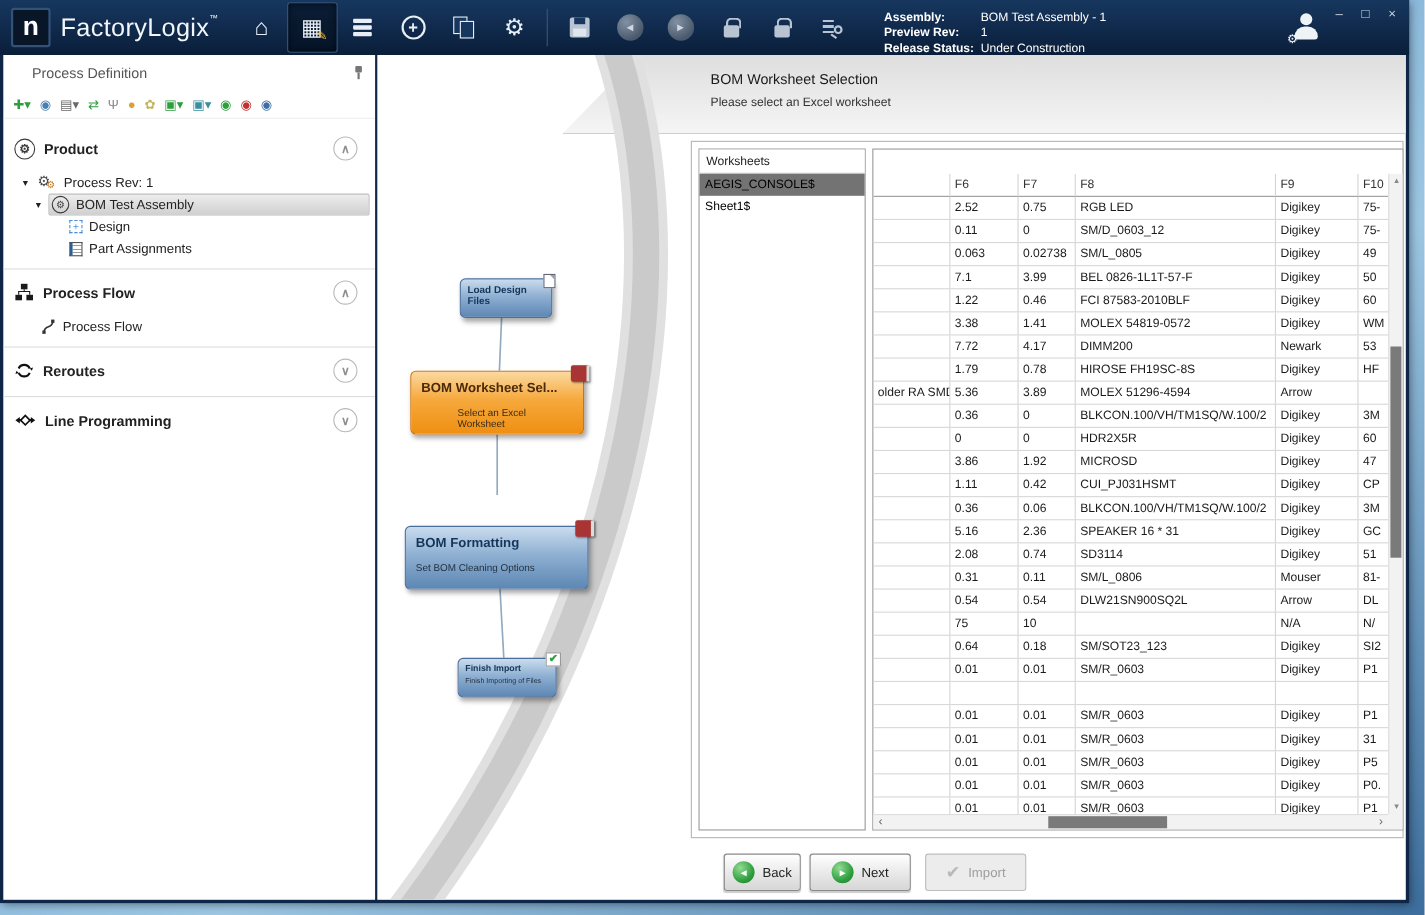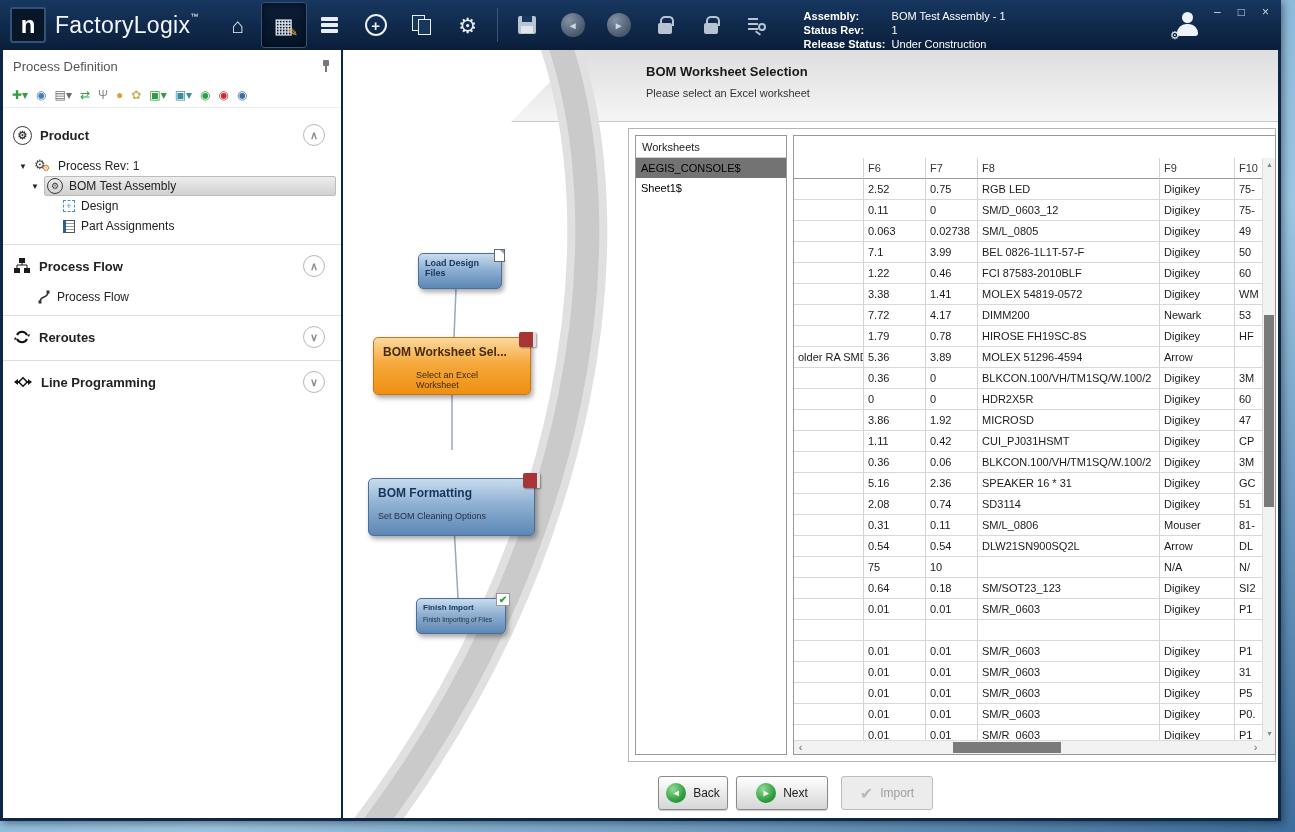--- a/index.html
+++ b/index.html
@@ -66,21 +66,21 @@
     font-size:12px; color:#cdd6e2; }
   .win-controls span { cursor:default; }
 
   
   .workspace { display:flex; gap:2px; margin:0 3px 3px 3px; height:768px; background:#0e2748; }
 
   
   .sidebar { width:338px; flex:none; background:#fff; font-size:12px; color:#222;
     display:flex; flex-direction:column; overflow:hidden; }
   .sb-header { height:28px; flex:none; display:flex; align-items:center; padding:16px 10px;
-    color:#555; font-size:13px; }
+    color:#555; font-size:13px;margin-left:16px; }
   .pin { position:relative; width:10px; height:14px; margin-left:auto; }
   .pin::before { content:""; position:absolute; left:2px; top:1px; width:6px; height:6px;
     background:#777; border-radius:1px; }
   .pin::after { content:""; position:absolute; left:4px; top:7px; width:2px; height:6px; background:#777; }
   .sb-toolbar { height:26px; flex:none; display:flex; align-items:center; gap:8px;
     padding:0 9px; border-bottom:1px solid #eee; }
   .sbi { font-size:12px; line-height:1; cursor:default; }
   .sb-section { display:flex; align-items:center; height:30px; flex:none;
     padding:0 16px 0 10px; font-weight:bold; font-size:13px; gap:8px; }
   .chev-btn { margin-left:auto; width:22px; height:22px; border:1px solid #b8b8b8; border-radius:50%;
@@ -103,21 +103,21 @@
   .bookrow-ico { width:12px; height:13px; flex:none; border:1px solid #555; border-left:3px solid #2e5e8e;
     background:repeating-linear-gradient(#fff 0 2px,#999 2px 3px); }
 
   
   .main { flex:1; position:relative; background:#fff; overflow:hidden; }
   .swoosh { position:absolute; inset:0; z-index:1; pointer-events:none; }
   .wiz-header { position:absolute; left:168px; right:0; top:0; height:72px; z-index:0;
     background:linear-gradient(#dedede,#f5f5f5); border-bottom:1px solid #c9c9c9;
     clip-path:polygon(70px 0, 100% 0, 100% 100%, 0 100%); }
   .wiz-titles { position:absolute; left:303px; top:14px; z-index:2; }
-  .wiz-titles .t { font-size:13px; font-weight:bold; color:#1a1a1a; }
+  .wiz-titles .t { font-size:13px; font-weight:normal; color:#1a1a1a; }
   .wiz-titles .s { font-size:11px; color:#333; margin-top:8px; }
 
   
   .node { position:absolute; z-index:3; border-radius:5px; box-shadow:2px 3px 5px rgba(0,0,0,.35); }
   .node.blue { background:linear-gradient(#cadcee,#8fb0d2 45%,#5d87b4); border:1px solid #4a6f9e; }
   .node.orange { background:linear-gradient(#fbd9a0,#f6a93d 45%,#ef8f12); border:1px solid #c87612; }
   .node .nt { font-weight:bold; color:#14365c; }
   .node .ns { color:#24313f; }
   .n-load { left:75px; top:203px; width:84px; height:36px; padding:4px 6px; }
   .n-load .nt { font-size:9px; }
@@ -251,21 +251,21 @@
           </span>
       </div>
     </div>
 
     <div class="tb-info">
       <div class="row">
           <span class="lbl">Assembly:</span>
           <span>BOM Test Assembly - 1</span>
         </div>
       <div class="row">
-          <span class="lbl">Status Rev:</span>
+          <span class="lbl">Preview Rev:</span>
           <span>1</span>
         </div>
       <div class="row">
           <span class="lbl">Release Status:</span>
           <span>Under Construction</span>
         </div>
     </div>
 
     <div class="user-ico">
       <span class="head"></span>

